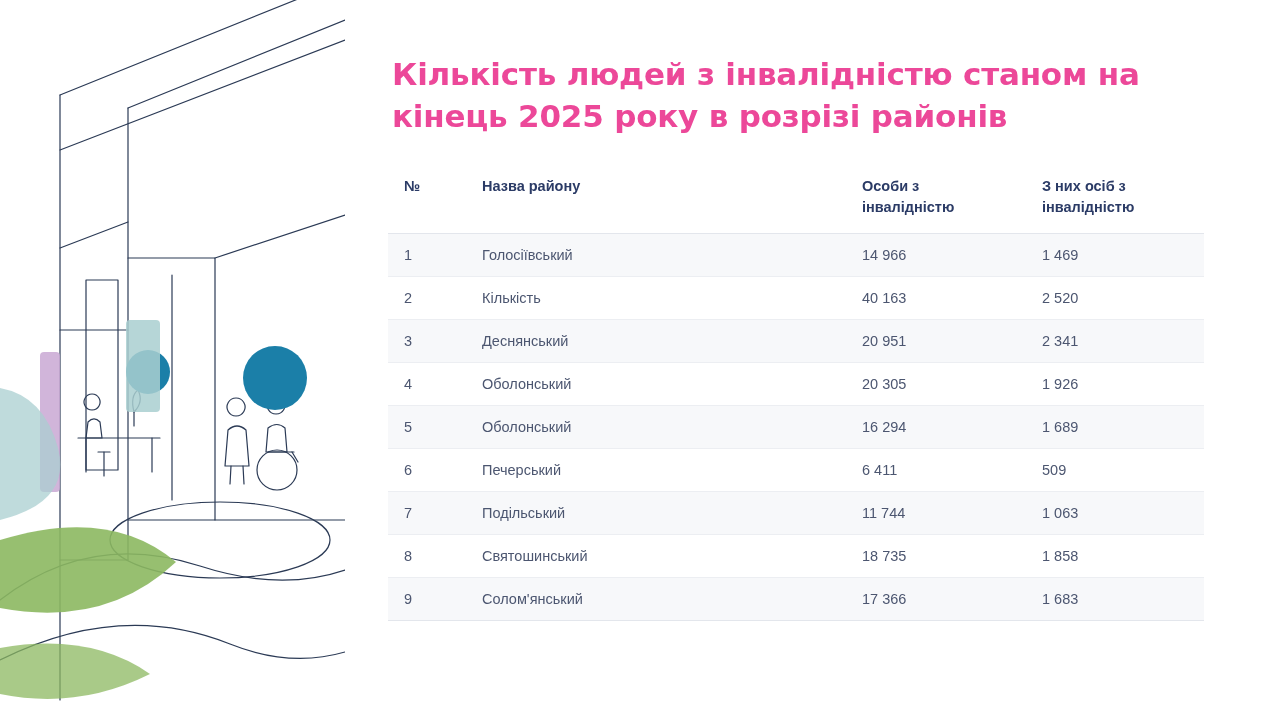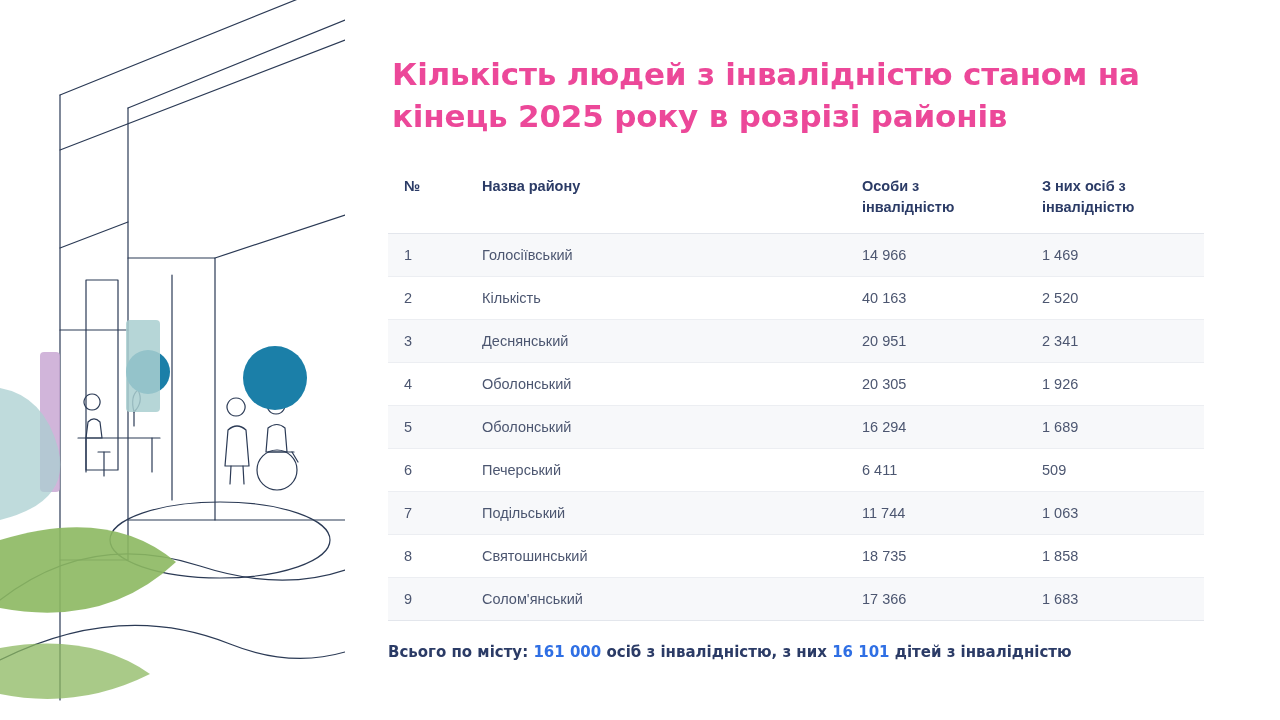--- a/index.html
+++ b/index.html
@@ -236,22 +236,15 @@
         </tr>
         <tr>
           <td>9</td>
           <td>Солом'янський</td>
           <td>17 366</td>
           <td>1 683</td>
         </tr>
       </tbody>
     </table>
 
-    <div class="footer-note">
-      <span>Всього по місту:</span>
-      <span class="accent">161 000</span>
-      <span>осіб з інвалідністю, з них</span>
-      <span class="accent">16 101</span>
-      <span>дітей з інвалідністю</span>
-    </div>
 
   </div>
 </div>
 
 </body></html>

